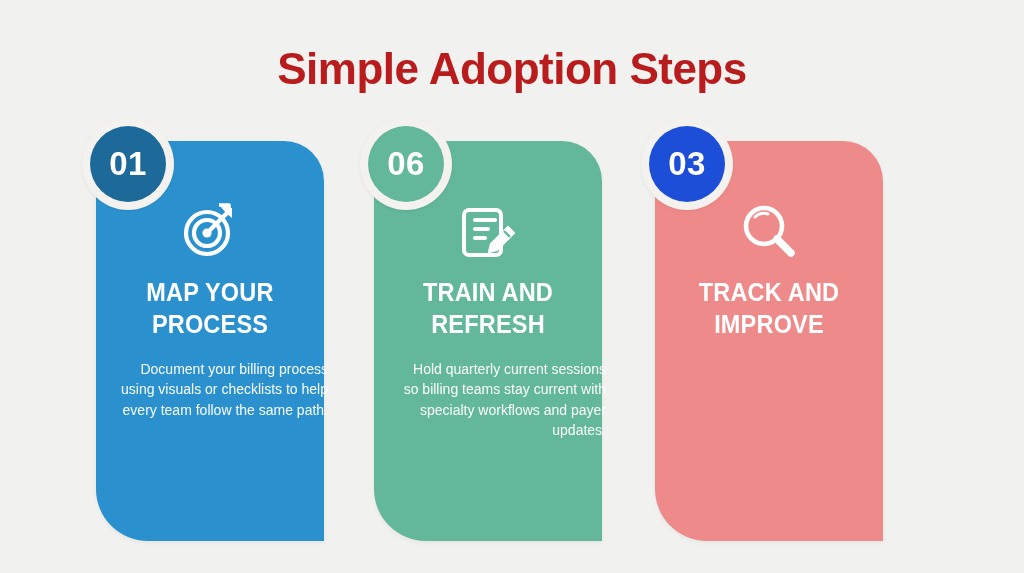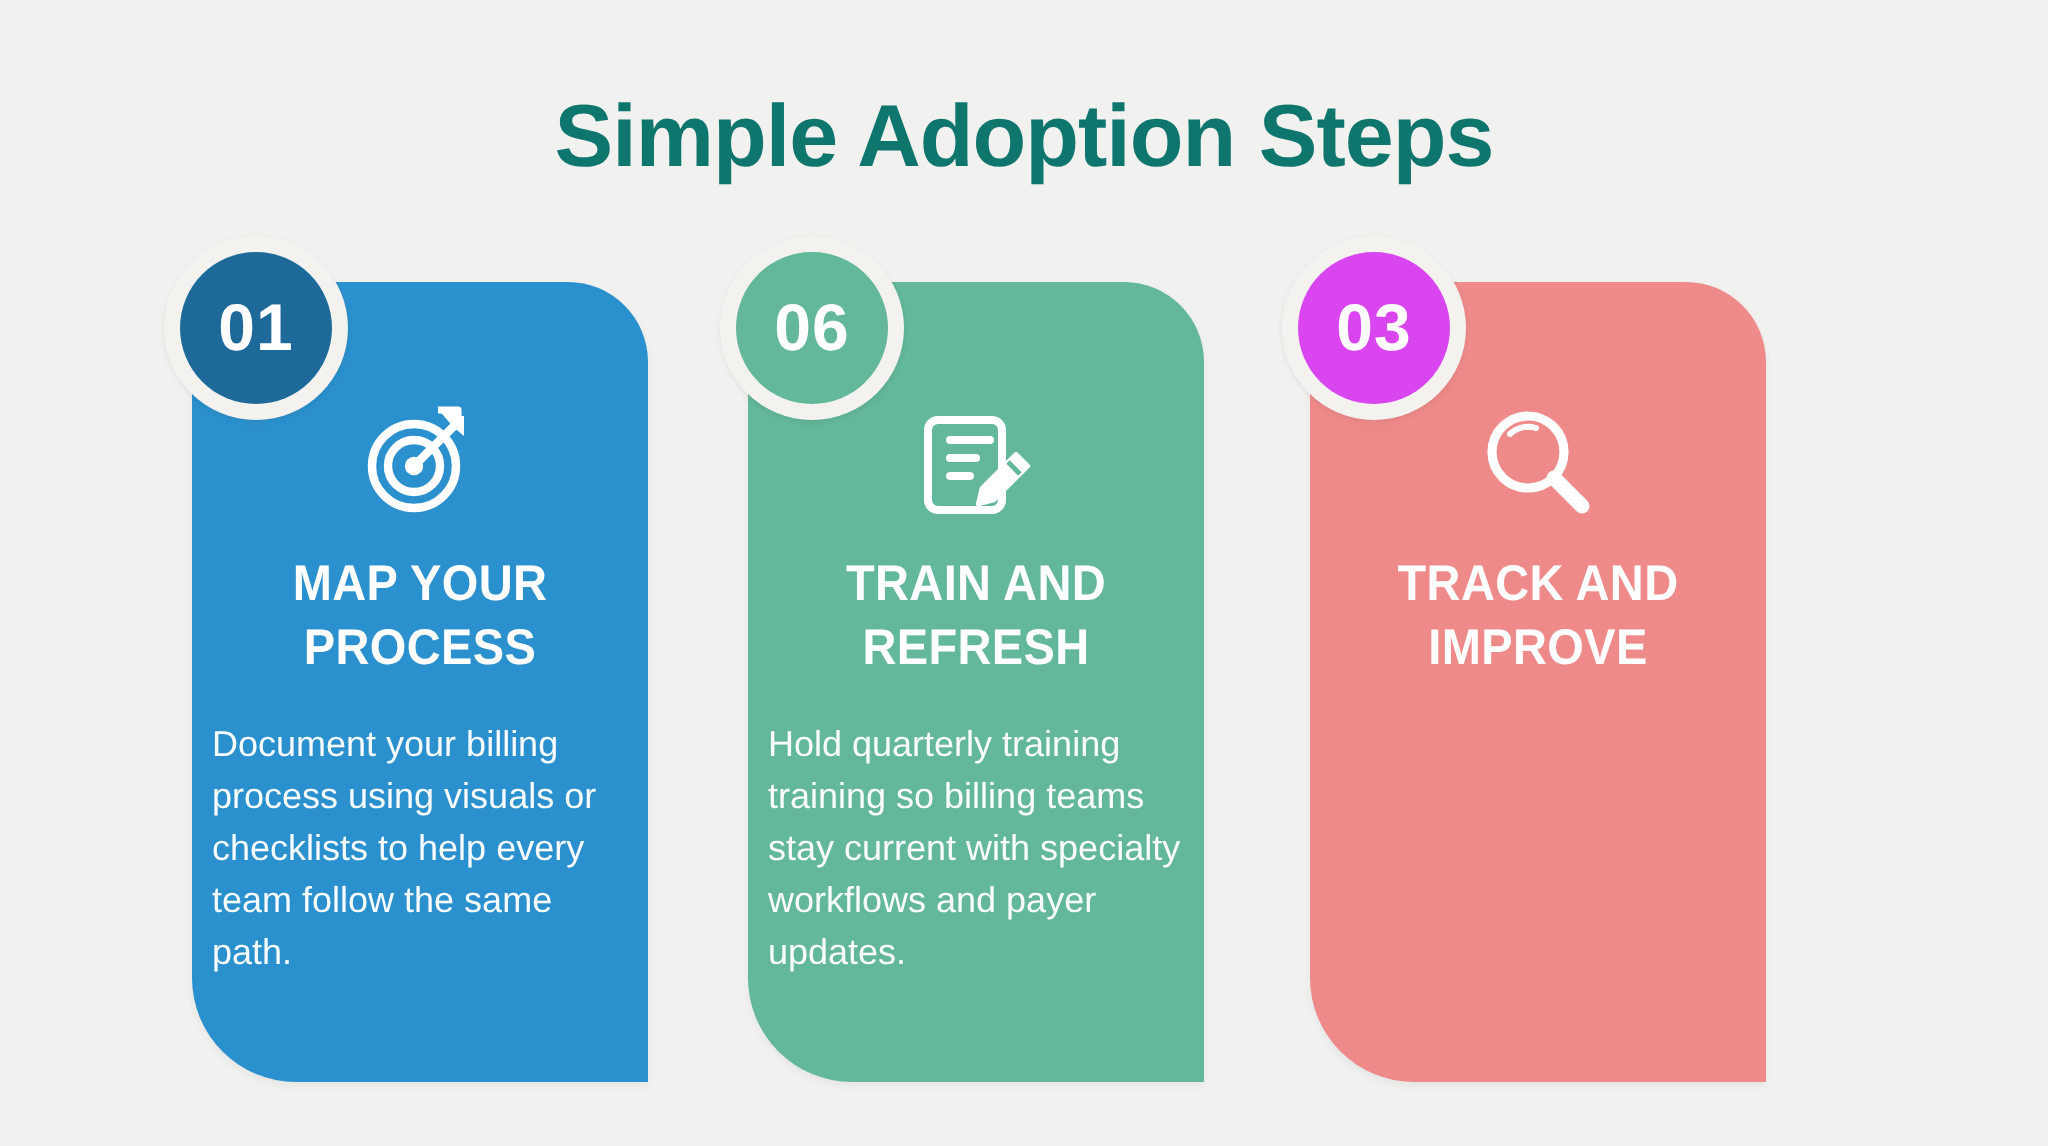--- a/index.html
+++ b/index.html
@@ -17,21 +17,21 @@
   }
   .page-title {
     position:absolute;
     top:44px;
     left:0;
     width:1024px;
     text-align:center;
     font-size:44px;
     font-weight:bold;
     letter-spacing:-0.5px;
-    color:#0f766e;
+    color:#b91c1c;
     font-family:"Liberation Sans", sans-serif;
   }
   .cards {
     position:absolute;
     top:141px;
     left:0;
     width:1024px;
     height:410px;
   }
   .card {
@@ -68,21 +68,21 @@
     justify-content:center;
     color:#ffffff;
     font-size:33px;
     font-weight:bold;
     letter-spacing:0.5px;
     font-family:"Liberation Sans", sans-serif;
     text-align:right;
   }
   .card-1 .badge-inner { background:#1d6a9a; }
   .card-2 .badge-inner { background:#63b79a; }
-  .card-3 .badge-inner { background:#d946ef; }
+  .card-3 .badge-inner { background:#1d4ed8; }
 
   .card-icon {
     position:absolute;
     top:62px;
     left:0;
     width:228px;
     display:flex;
     justify-content:center;
   }
   .card-icon svg { display:block; }
@@ -98,25 +98,25 @@
     line-height:1.26;
     font-weight:bold;
     letter-spacing:0.2px;
     text-transform:uppercase;
     font-family:"Liberation Sans", sans-serif;
     transform:scaleX(0.94);
   }
   .card-body {
     position:absolute;
     top:218px;
-    left:10px;
+    left:24px;
     width:208px;
-    text-align:left;
+    text-align:right;
     color:#ffffff;
-    font-size:18px;
+    font-size:14px;
     line-height:1.45;
     font-family:"Liberation Sans", sans-serif;
     opacity:0.97;
   }
   .card-3 .card-body { top:216px; }
   .card-2 .card-heading, .card-3 .card-heading { top:136px; }
 </style>
 </head>
 <body>
 
@@ -152,21 +152,21 @@
         <svg width="58" height="58" viewBox="0 0 58 58" fill="none">
           <path d="M10 7 h27 a5 5 0 0 1 5 5 v22 M42 42 v5 a5 5 0 0 1 -5 5 h-27 a5 5 0 0 1 -5 -5 v-35 a5 5 0 0 1 5 -5" stroke="#ffffff" stroke-width="4" stroke-linecap="round" fill="none"></path>
           <path d="M16 17 h20" stroke="#ffffff" stroke-width="4" stroke-linecap="round"></path>
           <path d="M16 26 h13" stroke="#ffffff" stroke-width="4" stroke-linecap="round"></path>
           <path d="M16 35 h10" stroke="#ffffff" stroke-width="4" stroke-linecap="round"></path>
           <path d="M49 24 l6 6 -17 17 -8 2 2 -8 Z" fill="#ffffff" stroke="#ffffff" stroke-width="2.2" stroke-linejoin="round"></path>
           <path d="M45 28 l6 6" stroke="#63b79a" stroke-width="2.4"></path>
         </svg>
       </div>
       <div class="card-heading">TRAIN AND REFRESH</div>
-      <div class="card-body">Hold quarterly training training so billing teams stay current with specialty workflows and payer updates.</div>
+      <div class="card-body">Hold quarterly current sessions so billing teams stay current with specialty workflows and payer updates.</div>
     </div>
 
     <div class="card card-3">
       <div class="badge">
         <div class="badge-inner">03</div>
       </div>
       <div class="card-icon">
         <svg width="60" height="58" viewBox="0 0 60 58" fill="none">
           <circle cx="25" cy="23" r="18" stroke="#ffffff" stroke-width="4.6" fill="none"></circle>
           <path d="M16 14 a13 13 0 0 1 13 -3" stroke="#ffffff" stroke-width="3" stroke-linecap="round" fill="none"></path>

